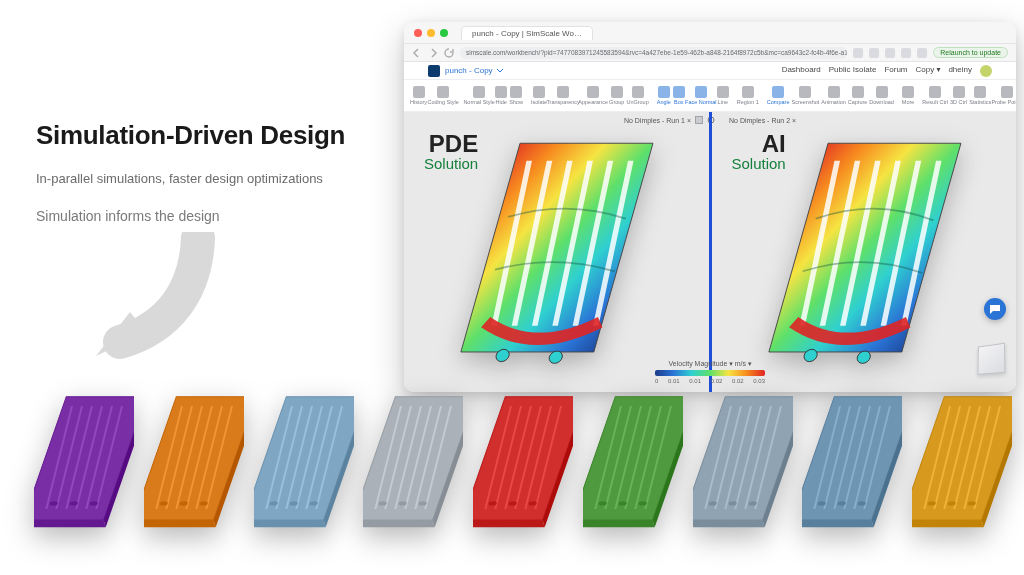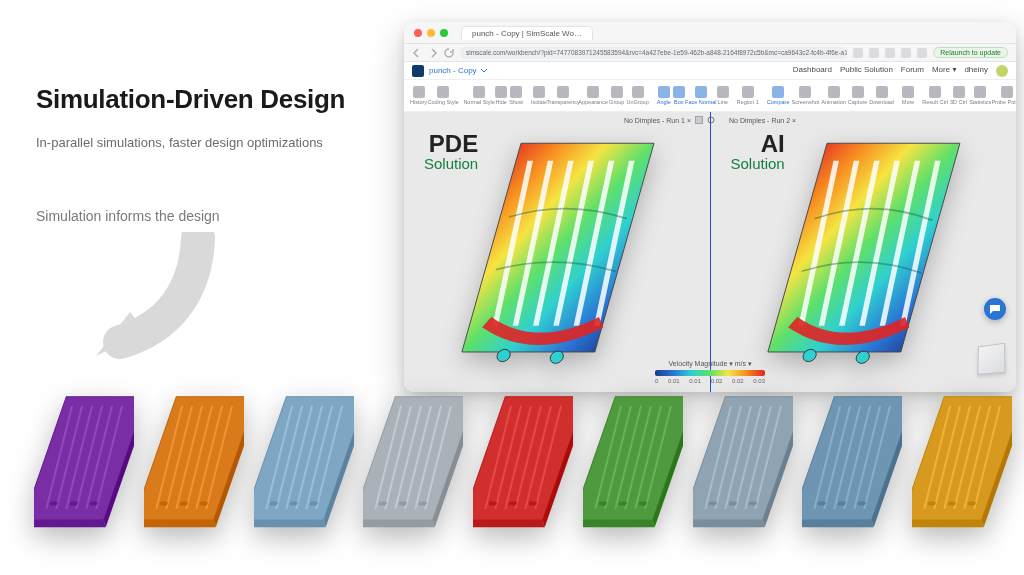--- a/index.html
+++ b/index.html
@@ -17,20 +17,21 @@
     position: absolute;
     left: 36px;
     top: 84px;
     max-width: 360px;
   }
   .headline {
     font-size: 26px;
     font-weight: 800;
     color: #1a1a1a;
     letter-spacing: -0.3px;
+    margin-top: 36px;
   }
   .subhead {
     font-size: 13px;
     color: #6b6b6b;
     margin-top: 20px;
     font-weight: 400;
   }
   .annotation {
     position: absolute;
     left: 36px;
@@ -117,21 +118,21 @@
     border: 1px solid #bfe0bf;
     border-radius: 9px;
     padding: 1px 6px;
   }
 
   
   .app-header {
     height: 18px;
     display: flex;
     align-items: center;
-    padding: 0 8px;
+    padding: 0 24px;
     border-bottom: 1px solid #eceef2;
     font-size: 8px;
   }
   .app-logo {
     width: 12px; height: 12px;
     background: #0e3b6e;
     border-radius: 2px;
     margin-right: 5px;
   }
   .proj-name { color: #2a74d6; font-weight: 500; }
@@ -198,21 +199,21 @@
     font-size: 7px;
     color: #555;
     align-items: center;
   }
   .runitem {
     display: flex; align-items: center; gap: 4px;
   }
   .runcube { width: 8px; height: 8px; background:#c9cbd0; border:1px solid #9fa2a9; }
 
   .pane { flex:1; display:flex; align-items:center; justify-content:center; position:relative; }
-  .pane + .pane { border-left: 1px solid #1d4ed8; }
+  .pane + .pane { border-left: 3px solid #1d4ed8; }
   .pane-title {
     position: absolute;
     top: 20px;
     left: 20px;
     font-size: 24px;
     font-weight: 800;
     color: #222;
     line-height: 1;
   }
   .pane-title span {
@@ -331,23 +332,23 @@
   </div>
 
   <div class="app-header">
     <div class="app-logo"></div>
     <span class="proj-name">punch - Copy</span>
     <svg width="8" height="8" viewBox="0 0 8 8" style="margin-left:3px">
         <path d="M1 2l3 3 3-3" stroke="#2a74d6" fill="none"></path>
       </svg>
     <div class="header-right">
       <span>Dashboard</span>
-      <span>Public Solution</span>
+      <span>Public Isolate</span>
       <span>Forum</span>
-      <span>More ▾</span>
+      <span>Copy ▾</span>
       <span>dheiny</span>
       <span class="avatar"></span>
     </div>
   </div>
 
   <div class="app-toolbar" id="toolbar">
       <div class="tool">
         <div class="tico"></div>
         <div class="tlabel">History</div>
       </div>

